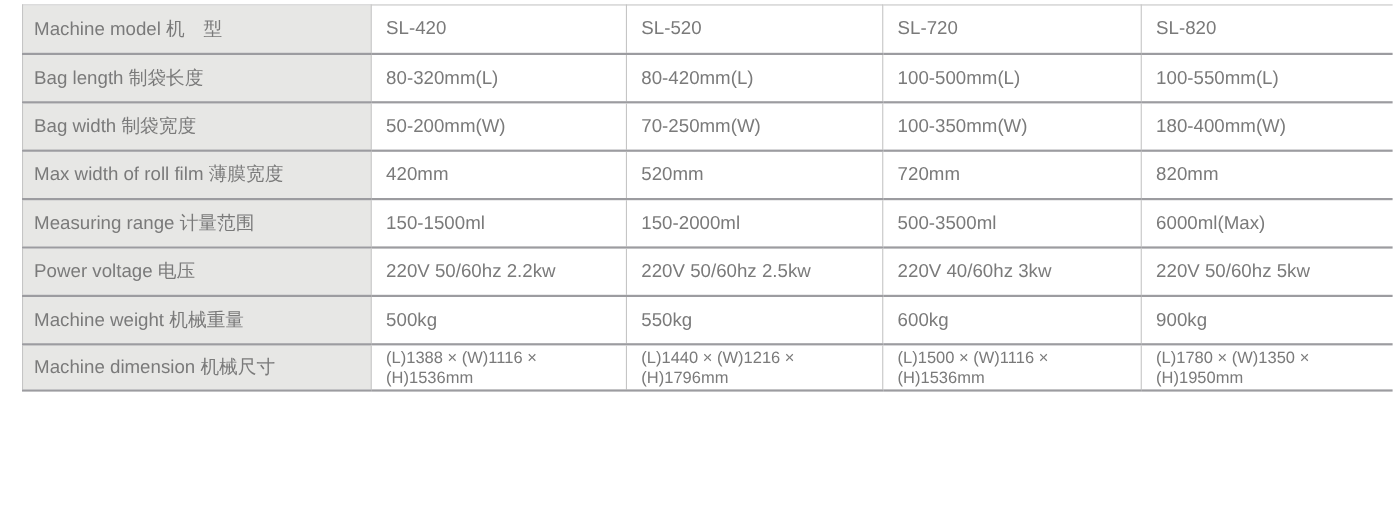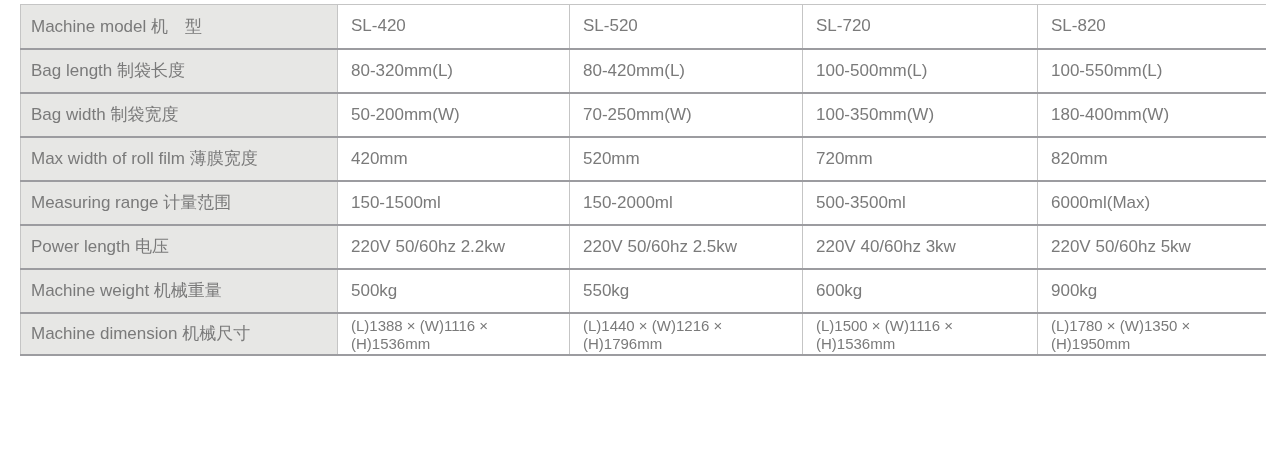--- a/index.html
+++ b/index.html
@@ -100,21 +100,21 @@
           <td class="val">820mm</td>
         </tr>
         <tr>
           <th class="rowlabel">Measuring range 计量范围</th>
           <td class="val">150-1500ml</td>
           <td class="val">150-2000ml</td>
           <td class="val">500-3500ml</td>
           <td class="val">6000ml(Max)</td>
         </tr>
         <tr>
-          <th class="rowlabel">Power length 电压</th>
+          <th class="rowlabel">Power voltage 电压</th>
           <td class="val">220V 50/60hz 2.2kw</td>
           <td class="val">220V 50/60hz 2.5kw</td>
           <td class="val">220V 40/60hz 3kw</td>
           <td class="val">220V 50/60hz 5kw</td>
         </tr>
         <tr>
           <th class="rowlabel">Machine weight 机械重量</th>
           <td class="val">500kg</td>
           <td class="val">550kg</td>
           <td class="val">600kg</td>

